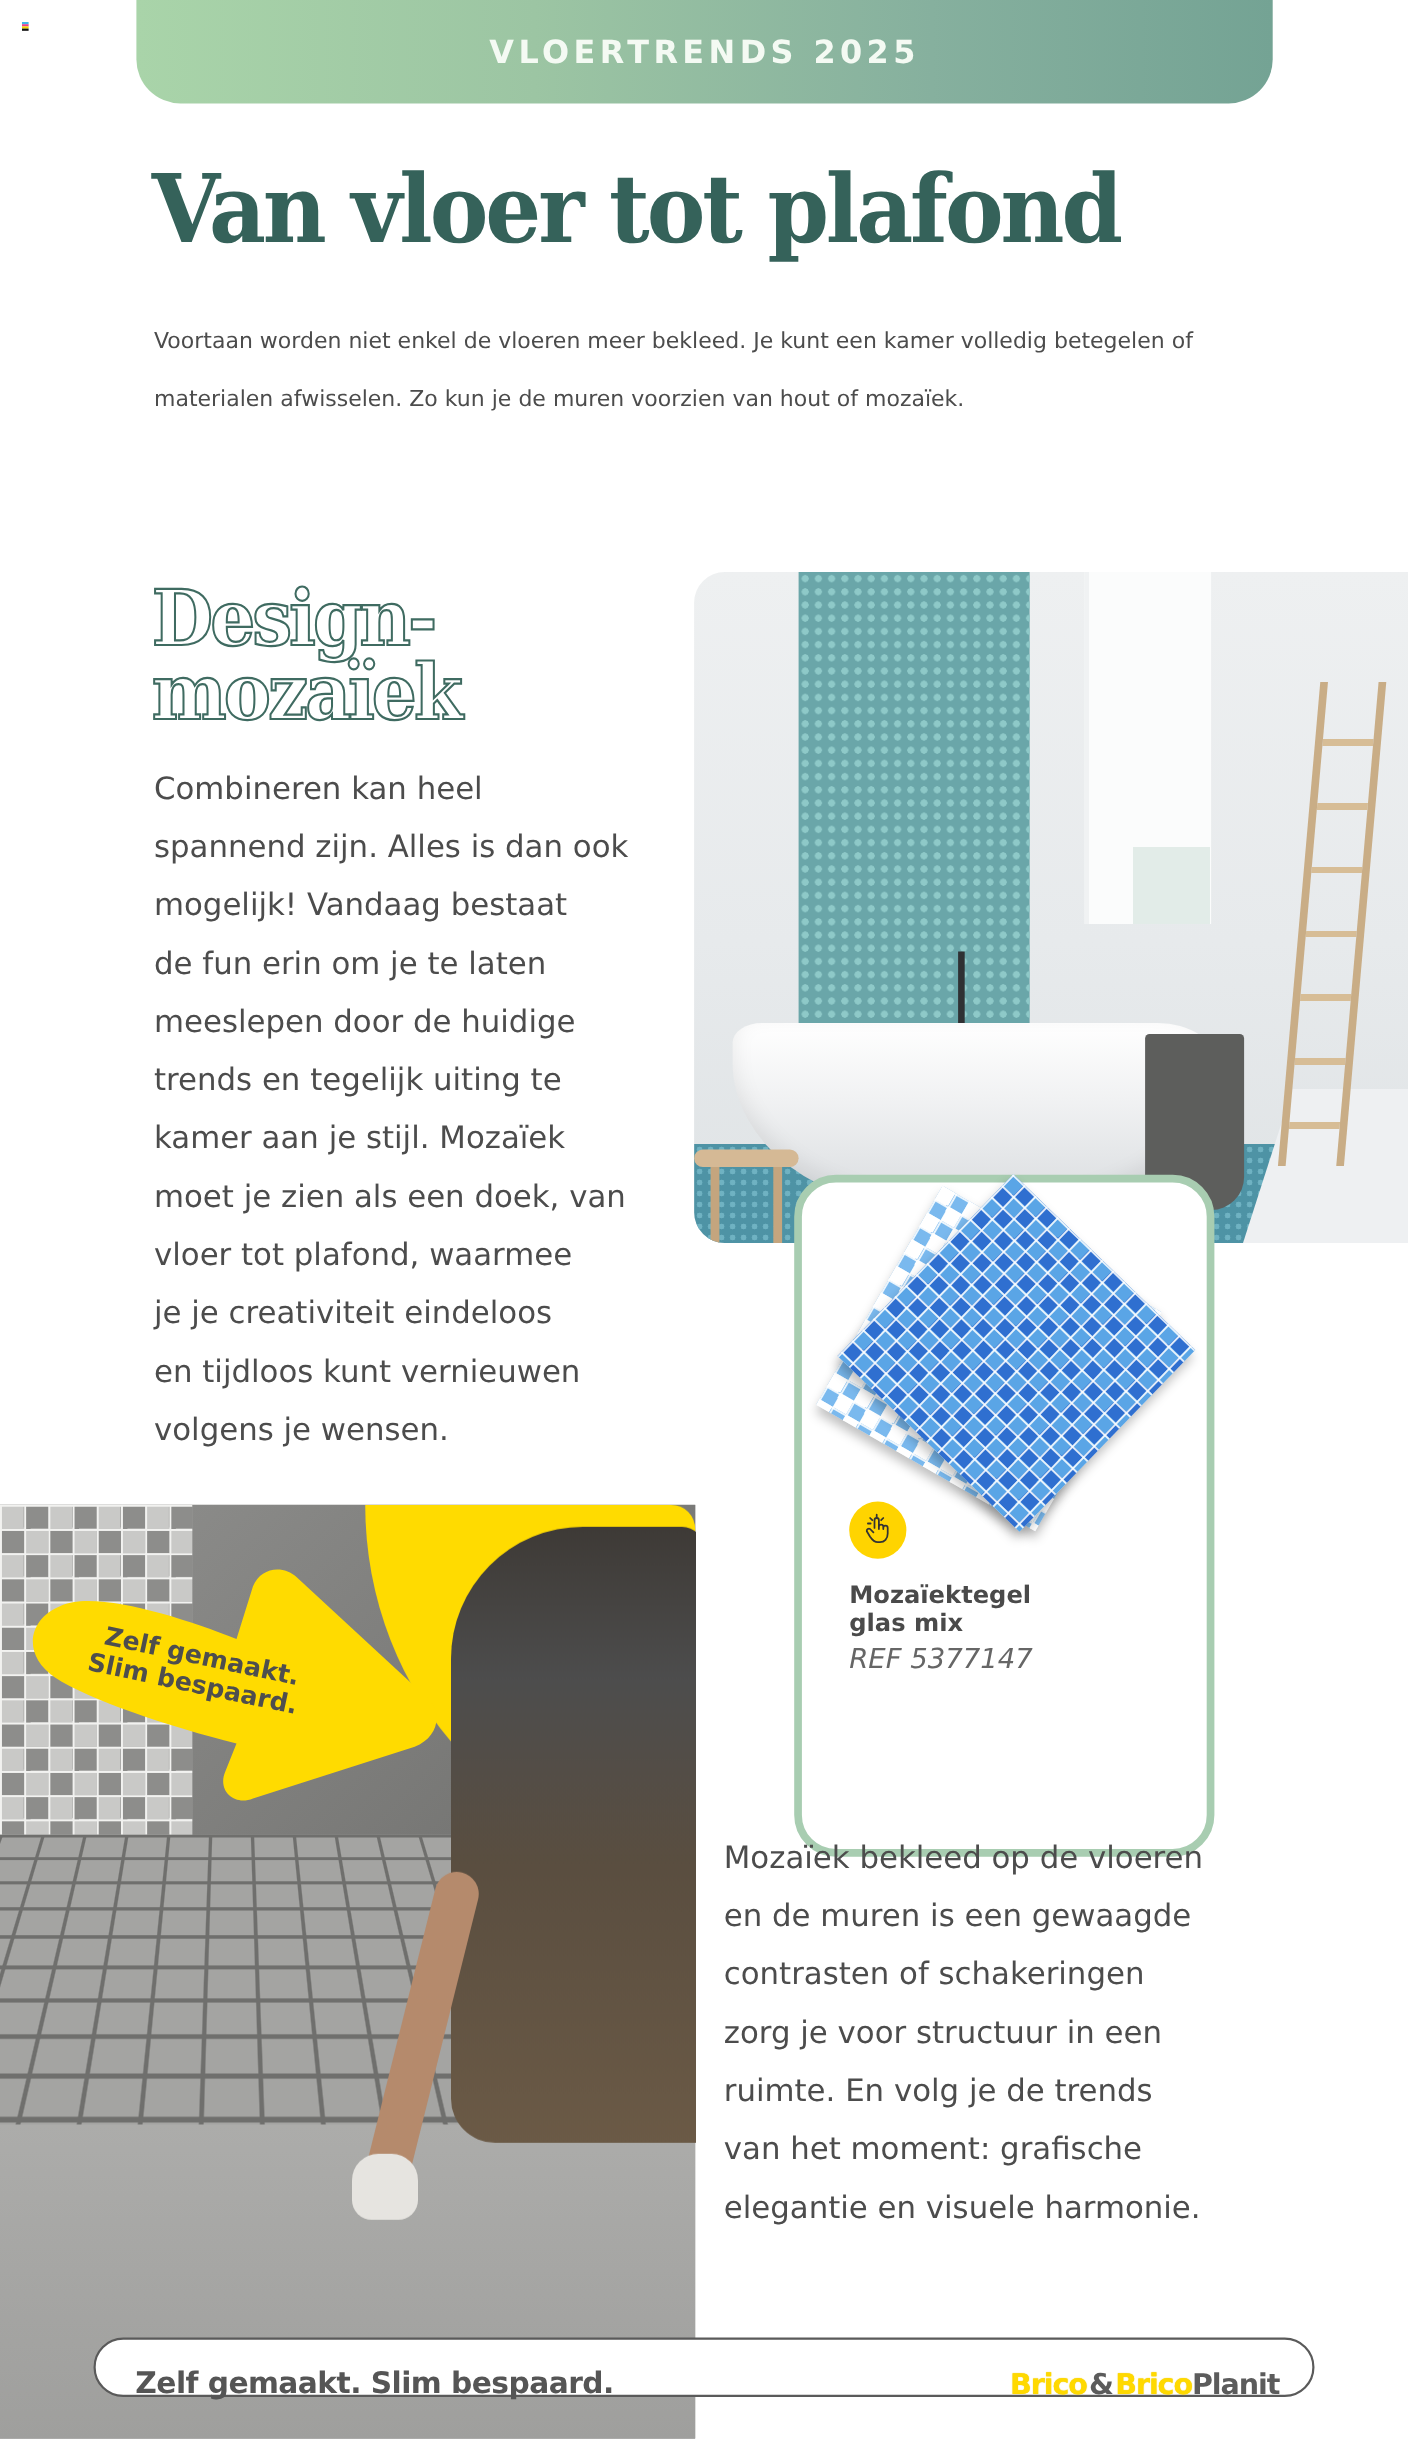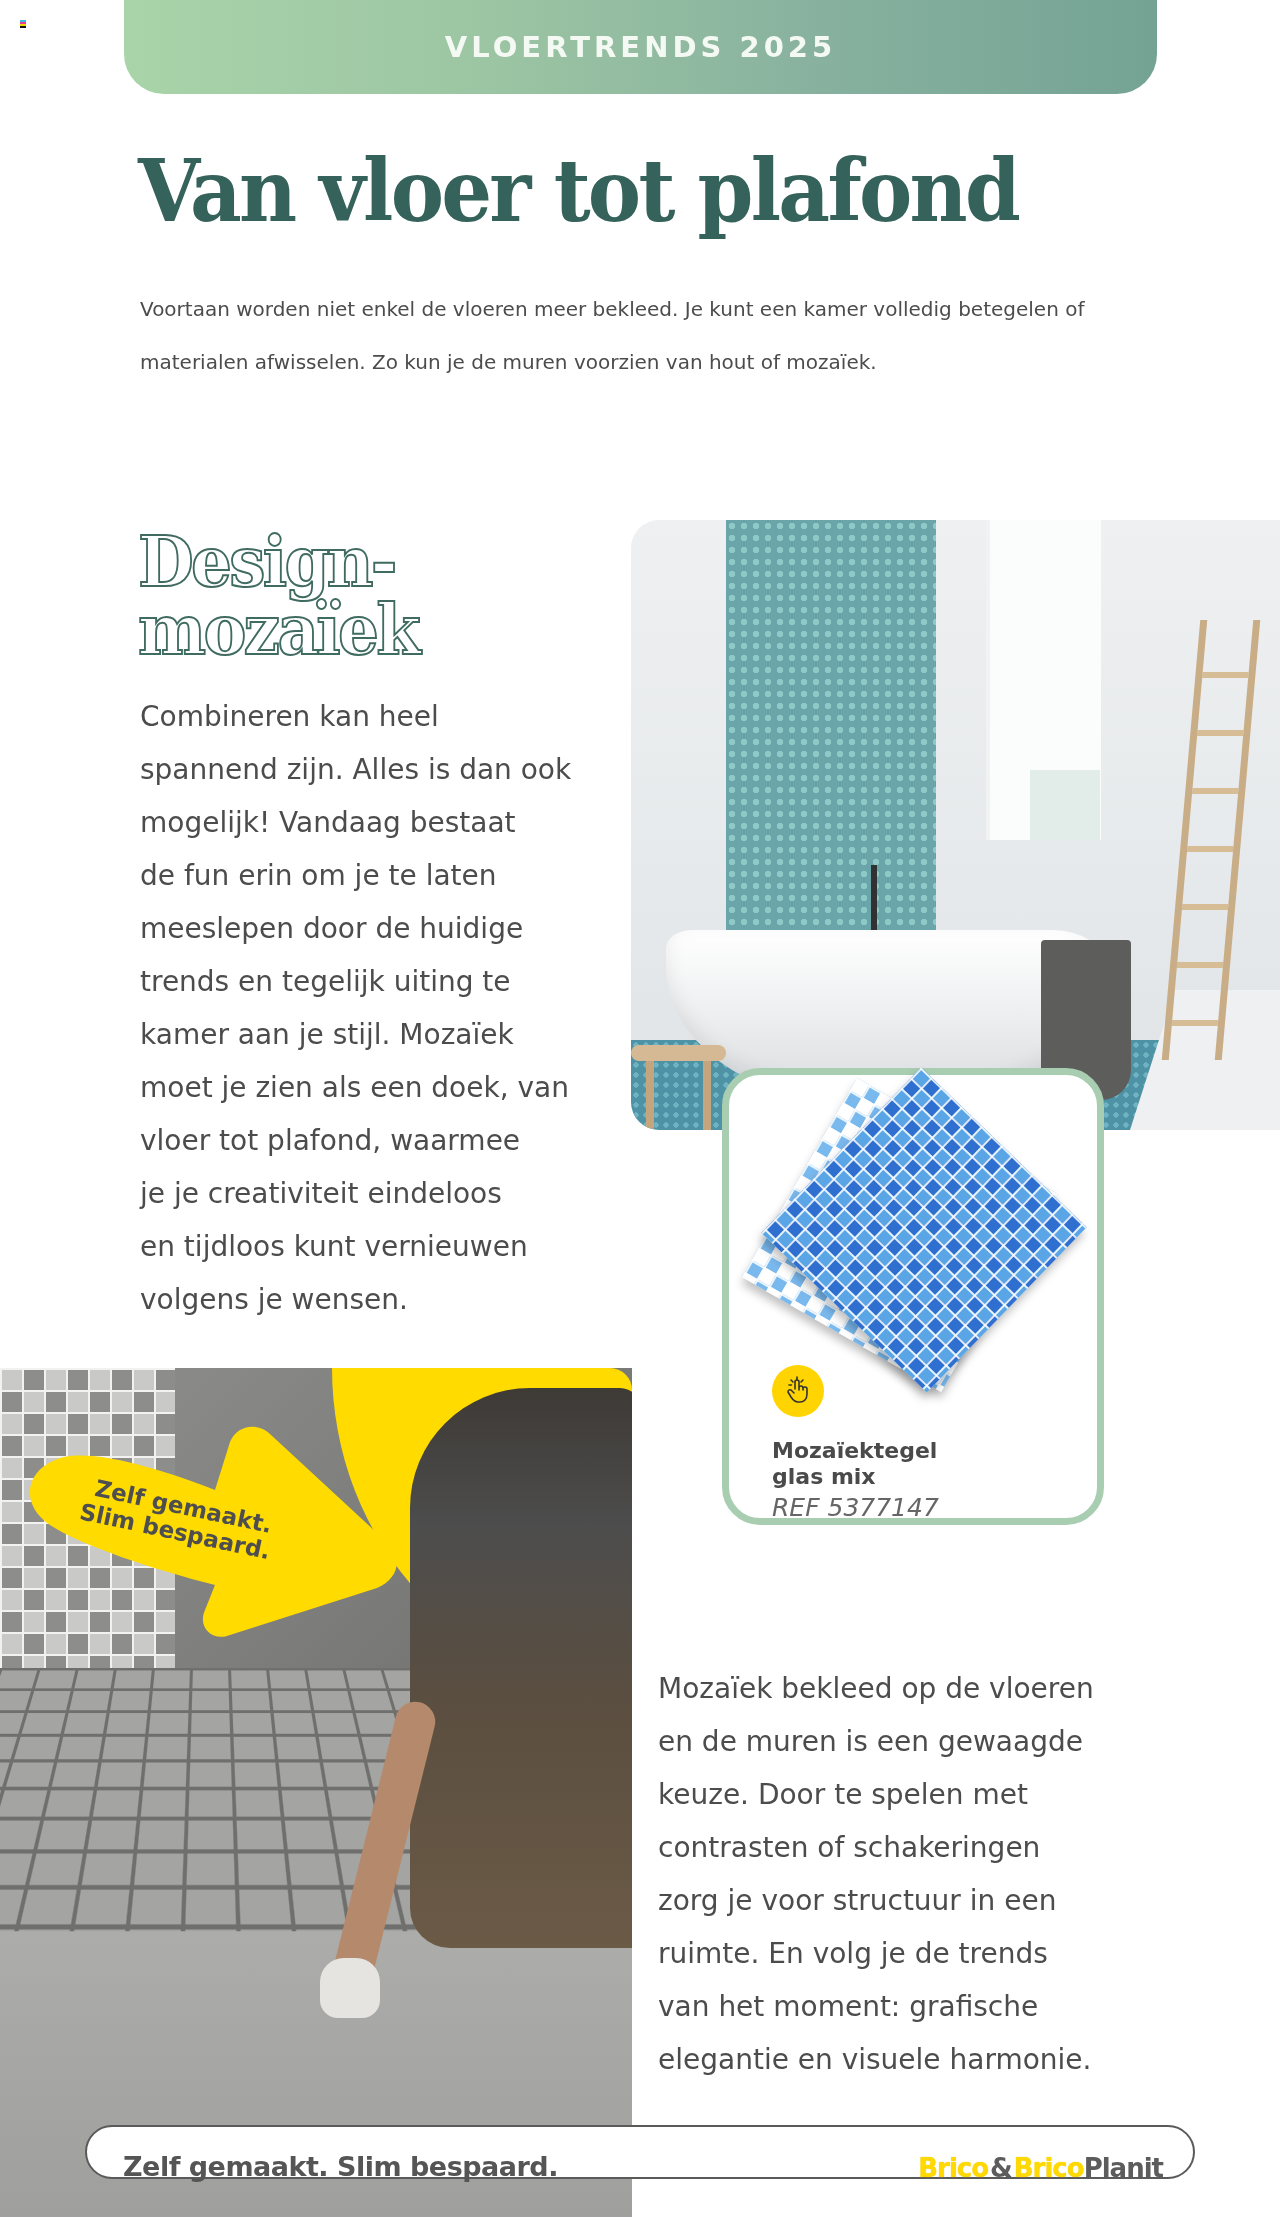--- a/index.html
+++ b/index.html
@@ -96,21 +96,21 @@
     .bath-photo .stool {
       position: absolute; left: 0; top: 525px; width: 95px; height: 16px;
       background: #d5b995; border-radius: 8px;
     }
     .bath-photo .stool-legs {
       position: absolute; left: 15px; top: 540px; width: 65px; height: 70px;
       border-left: 8px solid #c4a57e; border-right: 8px solid #c4a57e;
     }
 
     .product-card {
-      position: absolute; left: 722px; top: 1068px; width: 382px; height: 457px;
+      position: absolute; left: 722px; top: 1068px; width: 382px; height: 620px;
       background: #ffffff; border: 7px solid #a8cdb1; border-radius: 38px;
     }
     .tile-sheet {
       position: absolute; width: 230px; height: 230px;
       background-color: #e9f0f6;
       background-image:
         linear-gradient(90deg, rgba(255,255,255,0.85) 2px, transparent 2px),
         linear-gradient(180deg, rgba(255,255,255,0.85) 2px, transparent 2px),
         repeating-conic-gradient(#2f6fd0 0 25%, #5aa5e6 0 50%);
       background-size: 14px 14px, 14px 14px, 28px 28px;
@@ -295,21 +295,20 @@
   <path d="M30 40 C60 25 140 50 190 70 L205 22 C212 5 232 2 245 14 L365 125 C378 140 372 160 352 168 L205 215 C188 222 172 208 180 190 L190 165 C130 150 55 125 25 105 C-5 85 0 52 30 40 Z" fill="#ffdb00"></path>
 </svg>
 <div class="arrow-text">
   <span>Zelf gemaakt.</span>
   <span>Slim bespaard.</span>
 </div>
 
 <div class="col-text-2">
   <span>Mozaïek bekleed op de vloeren</span>
   <span>en de muren is een gewaagde</span>
-  <span>keuze. Door te spelen met</span>
   <span>contrasten of schakeringen</span>
   <span>zorg je voor structuur in een</span>
   <span>ruimte. En volg je de trends</span>
   <span>van het moment: grafische</span>
   <span>elegantie en visuele harmonie.</span>
 </div>
 
 <div class="footer-bar">
   <span class="footer-slogan">Zelf gemaakt. Slim bespaard.</span>
   <span class="brand-logo">

